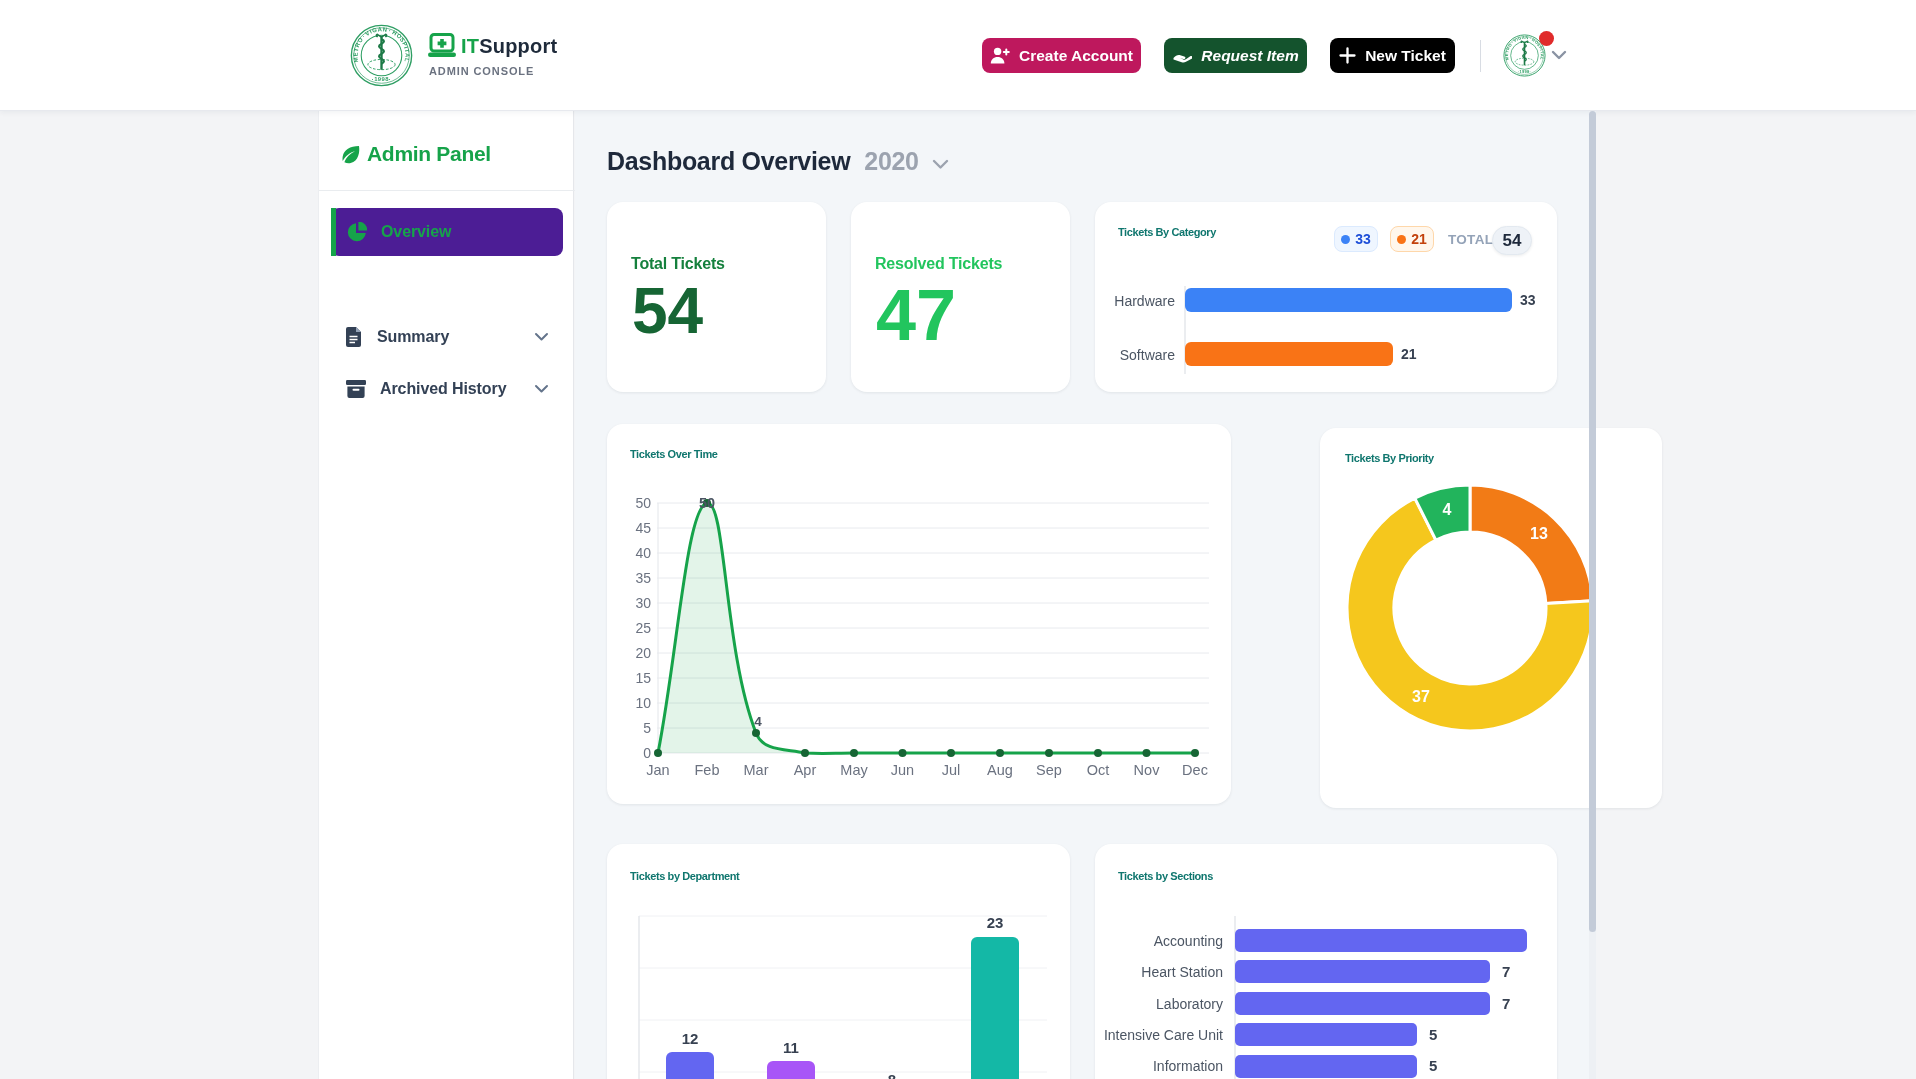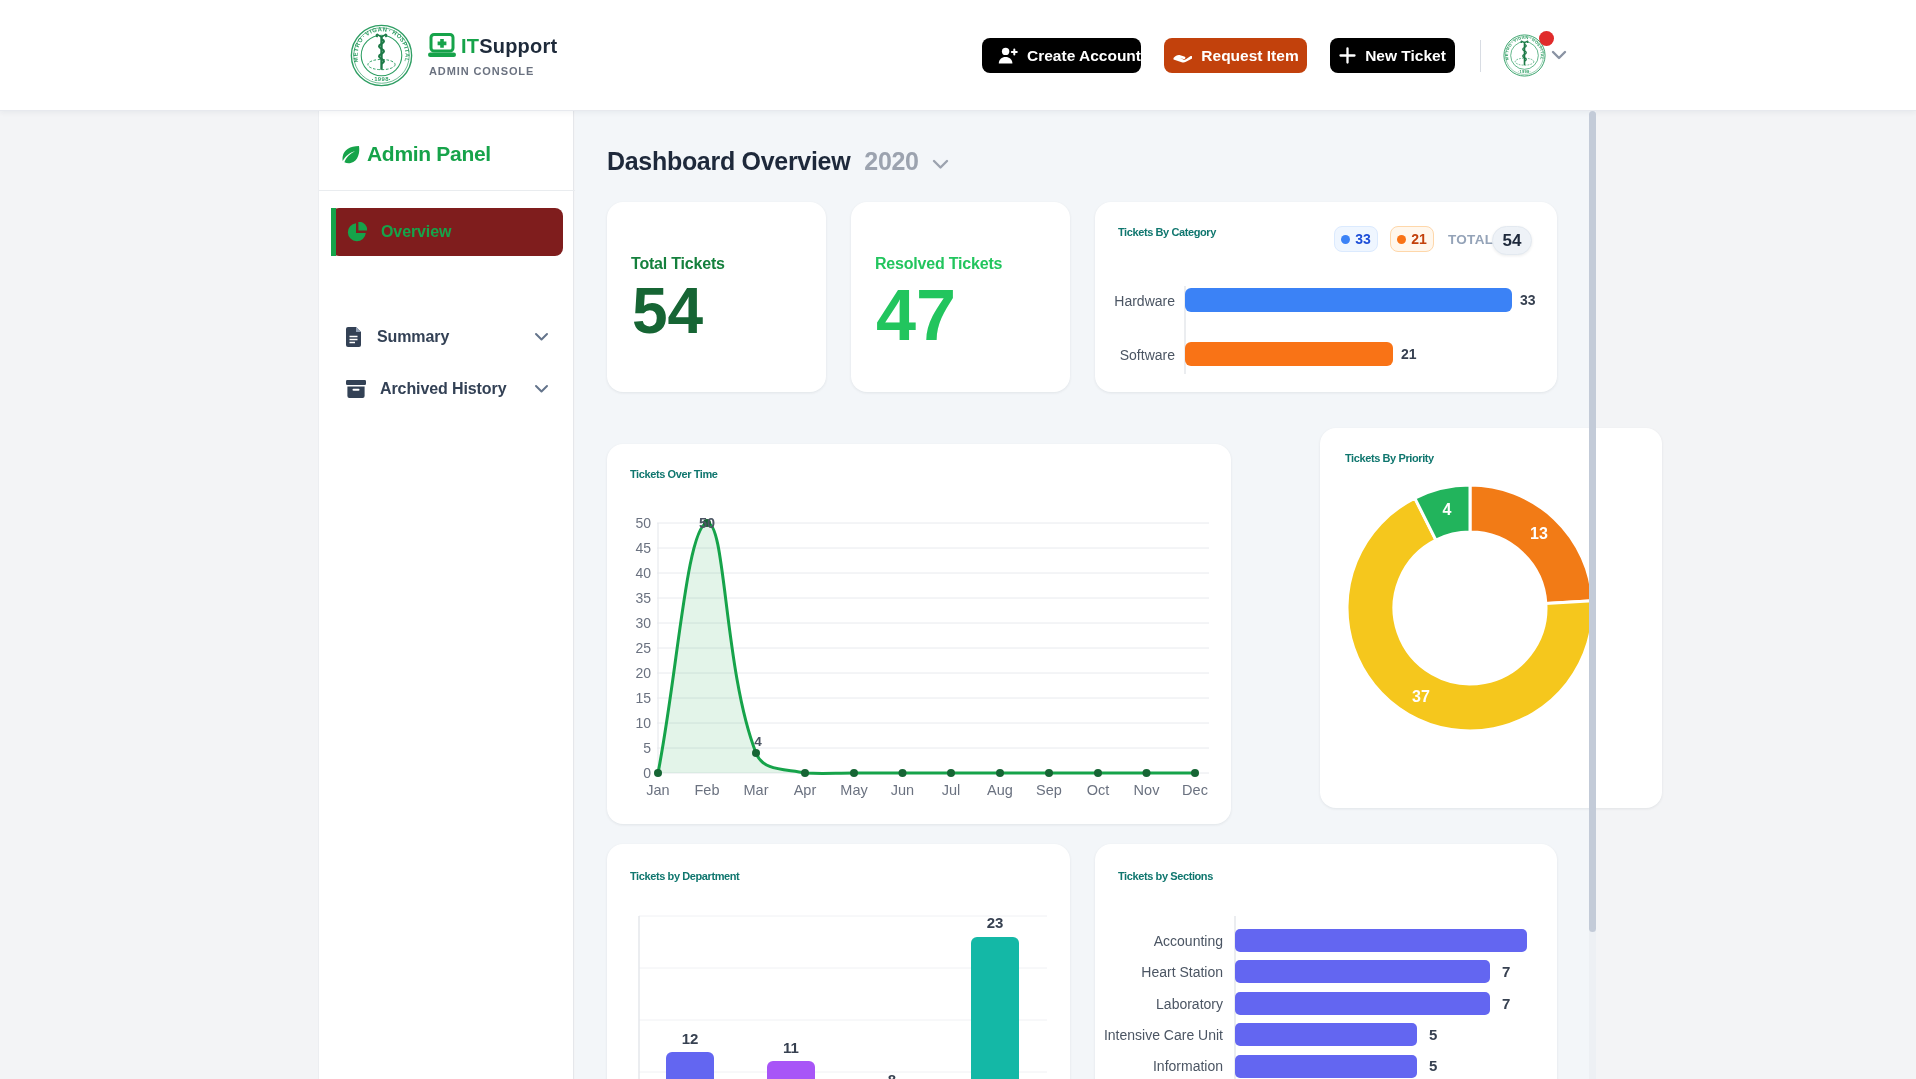--- a/index.html
+++ b/index.html
@@ -7,34 +7,34 @@
     font-family:"Liberation Sans", sans-serif; }
   .abs { position:absolute; }
   
   .header { position:absolute; left:0; top:0; width:1916px; height:111px; background:#fff;
     border-bottom:1px solid #e7e9ee; box-shadow:0 2px 5px rgba(20,30,50,.05); z-index:5; }
   .brandname { position:absolute; left:461px; top:35px; font-size:20px; font-weight:700; color:#1e2a3a; letter-spacing:.2px;}
   .brandname .it { color:#16a34a; }
   .brandsub { position:absolute; left:429px; top:65px; font-size:11px; font-weight:700; color:#6b7280; letter-spacing:0.9px; }
   .btn { position:absolute; top:38px; height:35px; border-radius:8px; color:#fff;
     font-size:15.5px; font-weight:700; display:flex; align-items:center; justify-content:center; gap:9px; }
-  .btn1 { left:982px; width:159px; background:#000000;justify-content:flex-end; }
-  .btn2 { left:1164px; width:143px; background:#c2410c; }
+  .btn1 { left:982px; width:159px; background:#be185d; }
+  .btn2 { left:1164px; width:143px; background:#14532d;font-style:italic; }
   .btn3 { left:1330px; width:125px; background:#000000; }
   .hdivider { position:absolute; left:1480px; top:40px; width:1px; height:32px; background:#d8dce3; }
   .reddot { position:absolute; left:1539px; top:31px; width:15px; height:15px; background:#e02b2b; border-radius:50%; z-index:6;}
   
   .sidebar { position:absolute; left:318px; top:111px; width:256px; height:968px; background:#fff;
     border-right:1px solid #e5e7eb; border-left:1px solid #eceef1; z-index:4; }
   .sb-head { position:absolute; left:19px; top:31px; display:flex; align-items:center; gap:5px;
     font-size:21px; font-weight:700; color:#16a34a; letter-spacing:-0.3px; }
   .sb-sep { position:absolute; left:0; top:79px; width:256px; height:1px; background:#e9ecef; }
   .nav-item { position:absolute; left:12px; width:232px; height:40px; display:flex; align-items:center;
     gap:14px; padding-left:15px; font-size:16px; font-weight:600; color:#334155; letter-spacing:-0.1px; }
-  .nav-active { left:12px; top:97px; height:48px; background:#7f1d1d;
+  .nav-active { left:12px; top:97px; height:48px; background:#4c1d95;
     border-radius:8px; color:#16a34a; font-weight:700; padding-left:16px; }
   .nav-bar { position:absolute; left:12px; top:97px; width:5px; height:48px; background:#16a34a; z-index:2; }
   .chev { position:absolute; right:14px; }
   
   .content { position:absolute; left:575px; top:111px; width:1014px; height:968px; background:#f3f6f9; z-index:3; }
   .pagebg { position:absolute; left:0; top:111px; width:1916px; height:968px; background:#f3f4f6; }
   .h1 { position:absolute; left:607px; top:147px; font-size:25px; font-weight:800; color:#1e293b; letter-spacing:-0.3px; z-index:4;}
   .h1 .year { color:#9ca3af; margin-left:14px; }
   .card { position:absolute; background:#fff; border-radius:16px; box-shadow:0 1px 3px rgba(15,25,40,.08); z-index:4; }
   .ctitle { position:absolute; font-size:11px; font-weight:700; color:#0f766e; letter-spacing:-0.4px;text-align:center; }
@@ -174,21 +174,21 @@
     <line x1="90" y1="84" x2="90" y2="172" stroke="#e5e7eb" stroke-width="1.5"></line>
     <text x="80" y="104" text-anchor="end" font-size="14" fill="#4b5563">Hardware</text>
     <text x="80" y="158" text-anchor="end" font-size="14" fill="#4b5563">Software</text>
     <rect x="90" y="86" width="327" height="24" rx="6" fill="#3b82f6"></rect>
     <rect x="90" y="140" width="208" height="24" rx="6" fill="#f97316"></rect>
     <text x="425" y="103" font-size="14" font-weight="600" fill="#374151">33</text>
     <text x="306" y="157" font-size="14" font-weight="600" fill="#374151">21</text>
   </svg>
 </div>
 
-<div class="card" style="left:607px;top:444px;width:624px;height:380px;">
+<div class="card" style="left:607px;top:424px;width:624px;height:380px;">
   <div class="ctitle" style="left:23px;top:24px;">Tickets Over Time</div>
   <svg class="abs" style="left:0;top:0;" width="624" height="380" viewBox="0 0 624 380">
     <line x1="51" y1="79" x2="51" y2="329" stroke="#e3e6ea" stroke-width="1"></line>
     <g stroke="#e8eaee" stroke-width="1">
       <line x1="50" y1="79" x2="602" y2="79"></line>
         <line x1="50" y1="104" x2="602" y2="104"></line>
       <line x1="50" y1="129" x2="602" y2="129"></line>
         <line x1="50" y1="154" x2="602" y2="154"></line>
       <line x1="50" y1="179" x2="602" y2="179"></line>
         <line x1="50" y1="204" x2="602" y2="204"></line>

